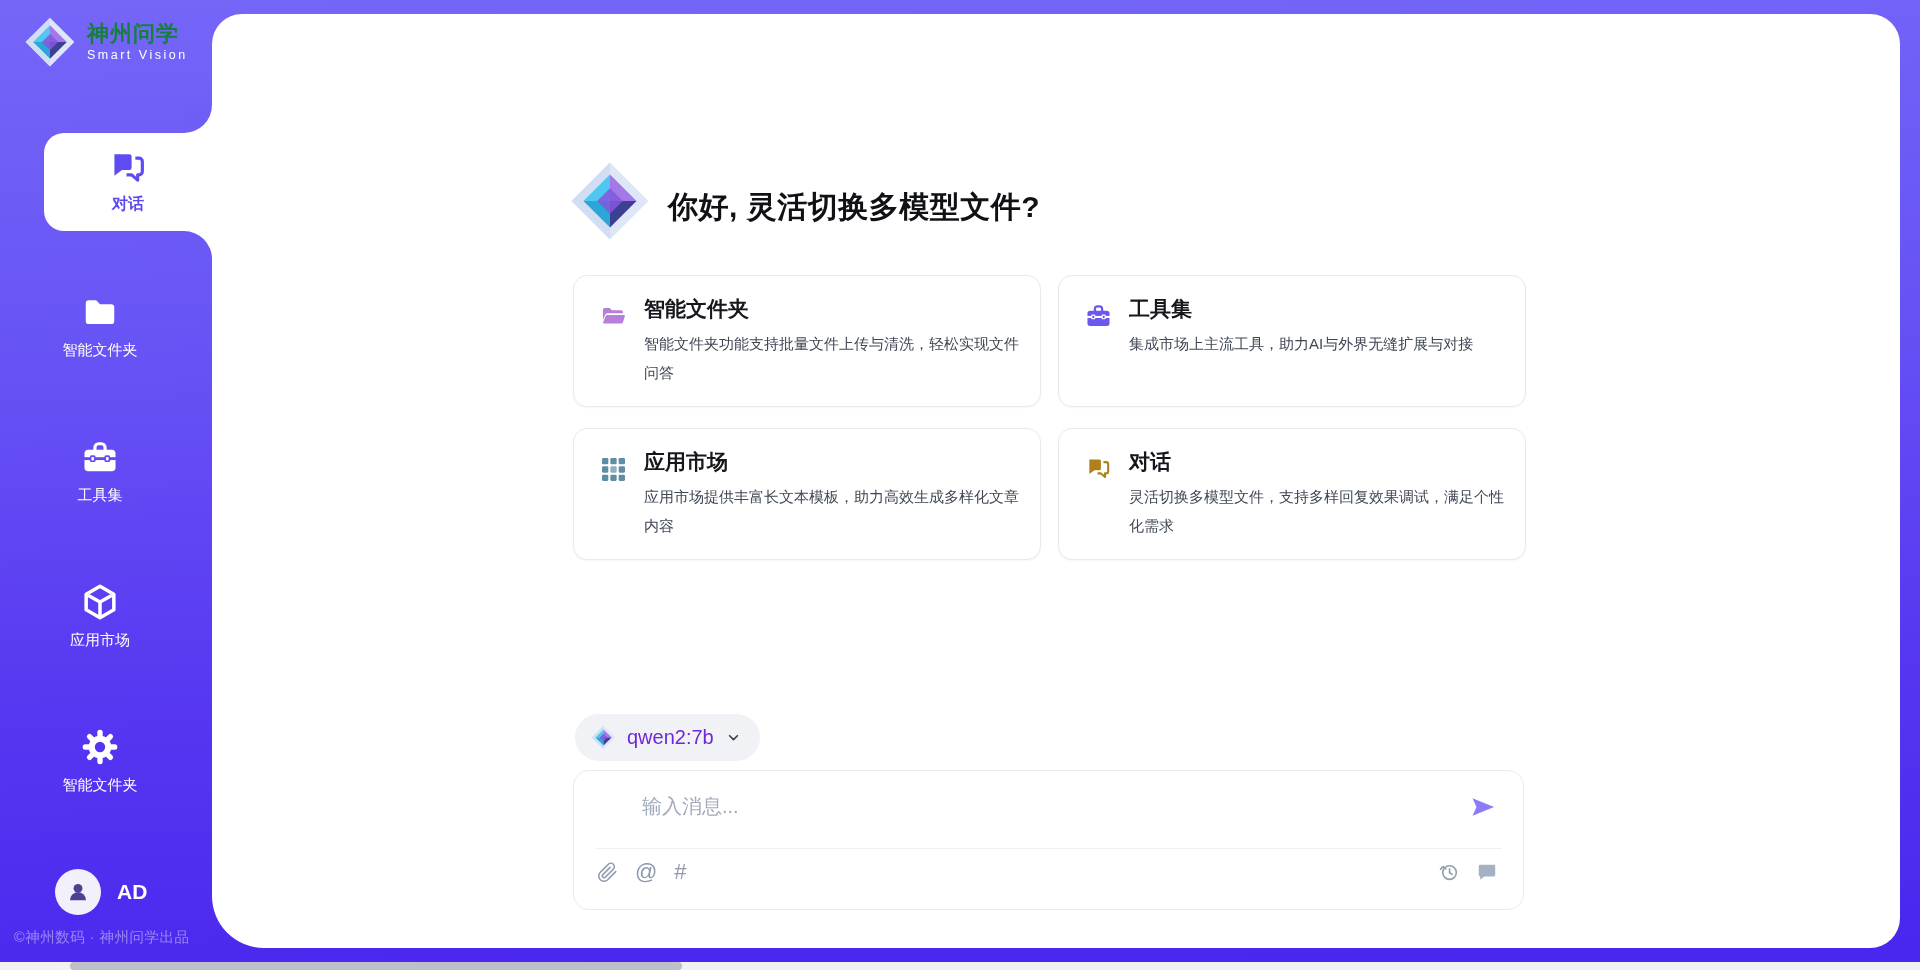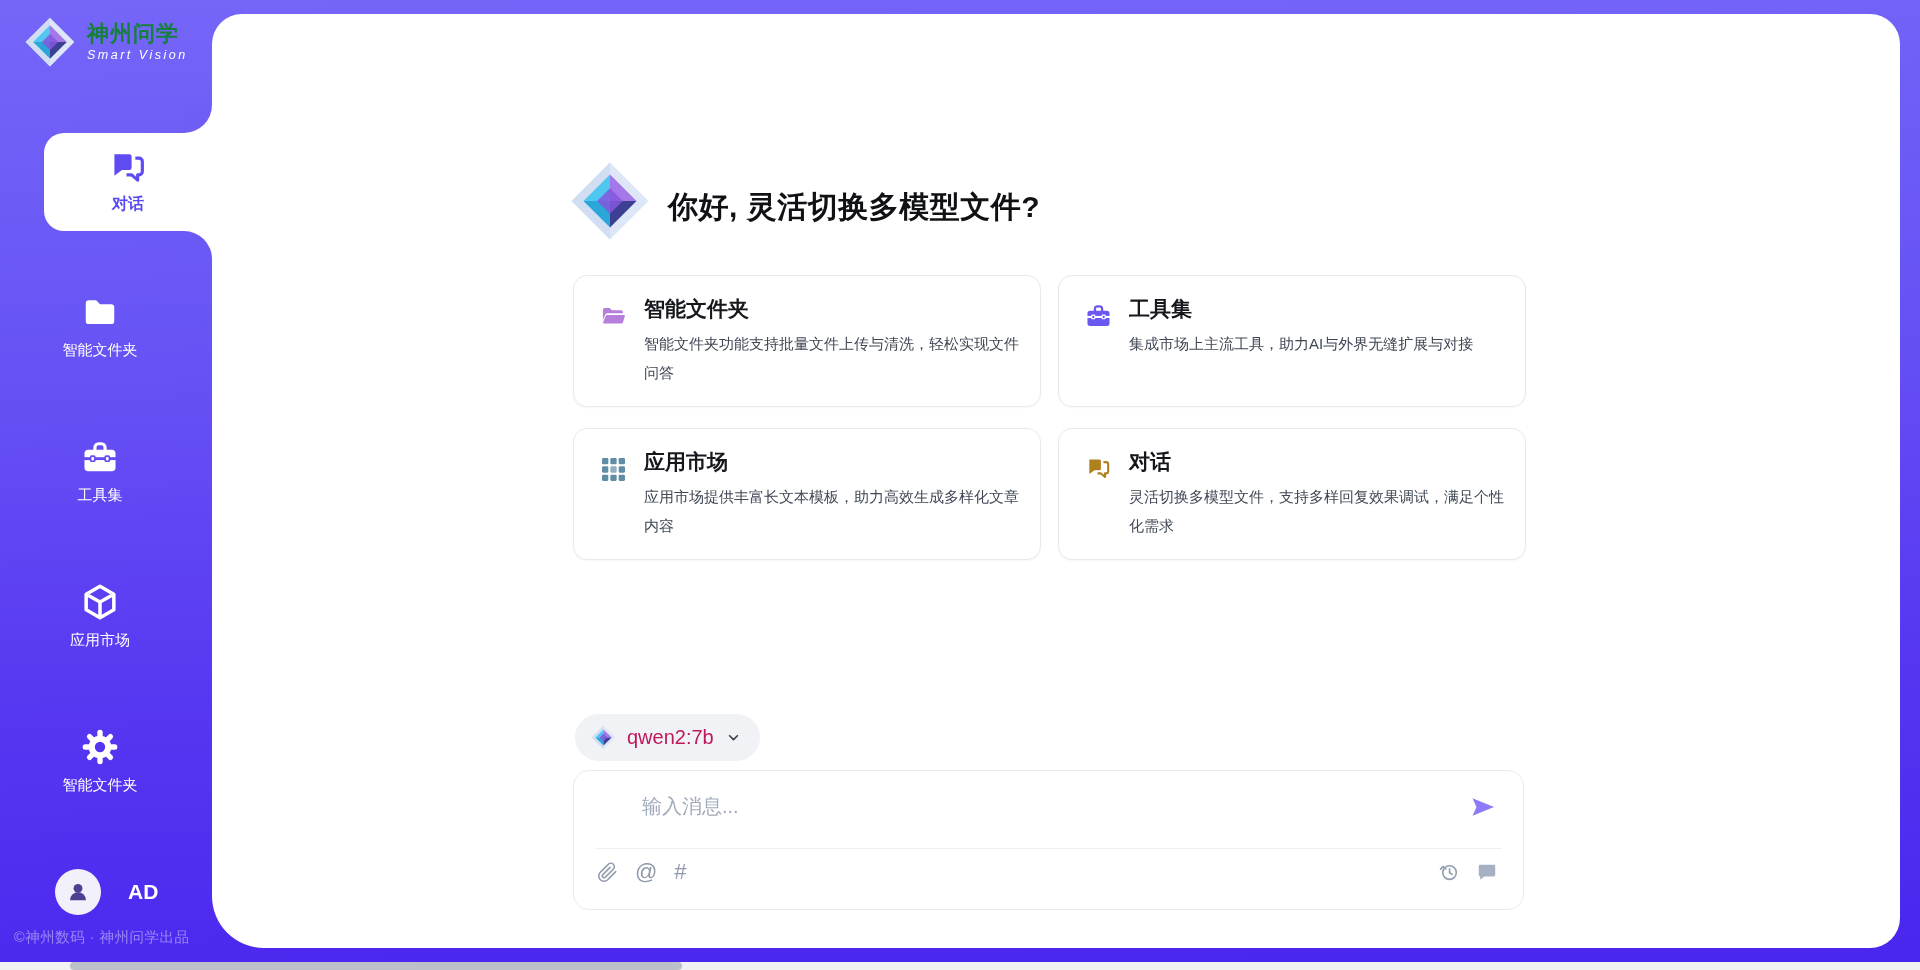--- a/index.html
+++ b/index.html
@@ -13,40 +13,40 @@
 
   
   .main-card{
     left:212px;top:14px;width:1688px;height:934px;background:#ffffff;
     border-radius:30px 30px 30px 52px;
   }
 
   
   .logo-row{left:24px;top:16px;display:flex;align-items:center;gap:11px;}
   .brand-name{font-size:22px;font-weight:700;color:#15803d;letter-spacing:1px;line-height:24px;}
-  .brand-sub{font-size:12.5px;color:#fff;letter-spacing:2.5px;margin-top:2px;font-style:italic;}
+  .brand-sub{font-size:12.5px;color:#fff;letter-spacing:2.5px;margin-top:2px;}
 
   .tab-active{
     left:44px;top:133px;width:168px;height:98px;background:#fff;
     border-radius:20px 0 0 20px;display:flex;flex-direction:column;
     align-items:center;justify-content:center;gap:5px;cursor:pointer;
   }
   .tab-active .lbl{font-size:16px;font-weight:600;color:#5b49f0;}
   .fillet{width:28px;height:28px;background:#fff;}
   .fillet-top{left:184px;top:105px;}
   .fillet-bottom{left:184px;top:231px;}
   .fillet-top::after,.fillet-bottom::after{content:"";display:block;width:28px;height:28px;}
   .fillet-top::after{background:#6e5ef6;border-bottom-right-radius:28px;}
   .fillet-bottom::after{background:#6b59f5;border-top-right-radius:28px;}
 
   .nav-item{left:40px;width:120px;display:flex;flex-direction:column;align-items:center;gap:9px;color:#fff;cursor:pointer;}
   .nav-item .lbl{font-size:15px;color:#fff;}
   .ni-folder{top:294px;} .ni-toolbox{top:439px;} .ni-cube{top:582px;} .ni-gear{top:727px;}
 
-  .user-row{left:55px;top:869px;display:flex;align-items:center;gap:27px;cursor:pointer;}
+  .user-row{left:55px;top:869px;display:flex;align-items:center;gap:16px;cursor:pointer;}
   .avatar{width:46px;height:46px;border-radius:50%;background:#f2f0fb;display:flex;align-items:center;justify-content:center;color:#4c4191;}
   .user-name{font-size:21px;font-weight:600;color:#fff;}
   .sidebar-footer{left:14px;top:928px;font-size:14.5px;color:rgba(255,255,255,.42);letter-spacing:.5px;}
 
   
   .greet-logo{left:569px;top:160px;}
   .greet-text{left:668px;top:187px;font-size:30px;font-weight:700;color:#101114;letter-spacing:.5px;}
 
   
   .fcard{
@@ -58,21 +58,21 @@
   .fcard .ic{position:absolute;left:26px;top:27px;}
   .fcard .t{position:absolute;left:70px;top:19px;font-size:21px;font-weight:700;color:#15171c;}
   .fcard .d{position:absolute;left:70px;top:53px;width:382px;font-size:15px;line-height:29px;color:#3f4754;}
   .ic-orchid{color:#b77fdc;} .ic-purple{color:#6a58f0;} .ic-steel{color:#5f8da4;} .ic-gold{color:#b0801d;}
 
   
   .model-pill{
     left:575px;top:714px;height:47px;padding:0 18px 0 16px;border-radius:24px;background:#f1f2f6;
     display:flex;align-items:center;gap:11px;cursor:pointer;
   }
-  .model-label{font-size:20px;color:#be185d;}
+  .model-label{font-size:20px;color:#6d28d9;}
   .model-chevron{color:#41464e;display:flex;}
 
   
   .composer{left:573px;top:770px;width:949px;height:138px;background:#fff;border:1px solid #e9ebf1;border-radius:16px;}
   .composer input{
     position:absolute;left:25px;top:16px;width:840px;height:36px;border:none;outline:none;
     font-size:20px;color:#333;background:transparent;font-family:inherit;margin-left:41px;
   }
   .composer input::placeholder{color:#a0aabb;}
   .send-btn{position:absolute;right:26px;top:22px;color:#8c7bf7;cursor:pointer;display:flex;}

